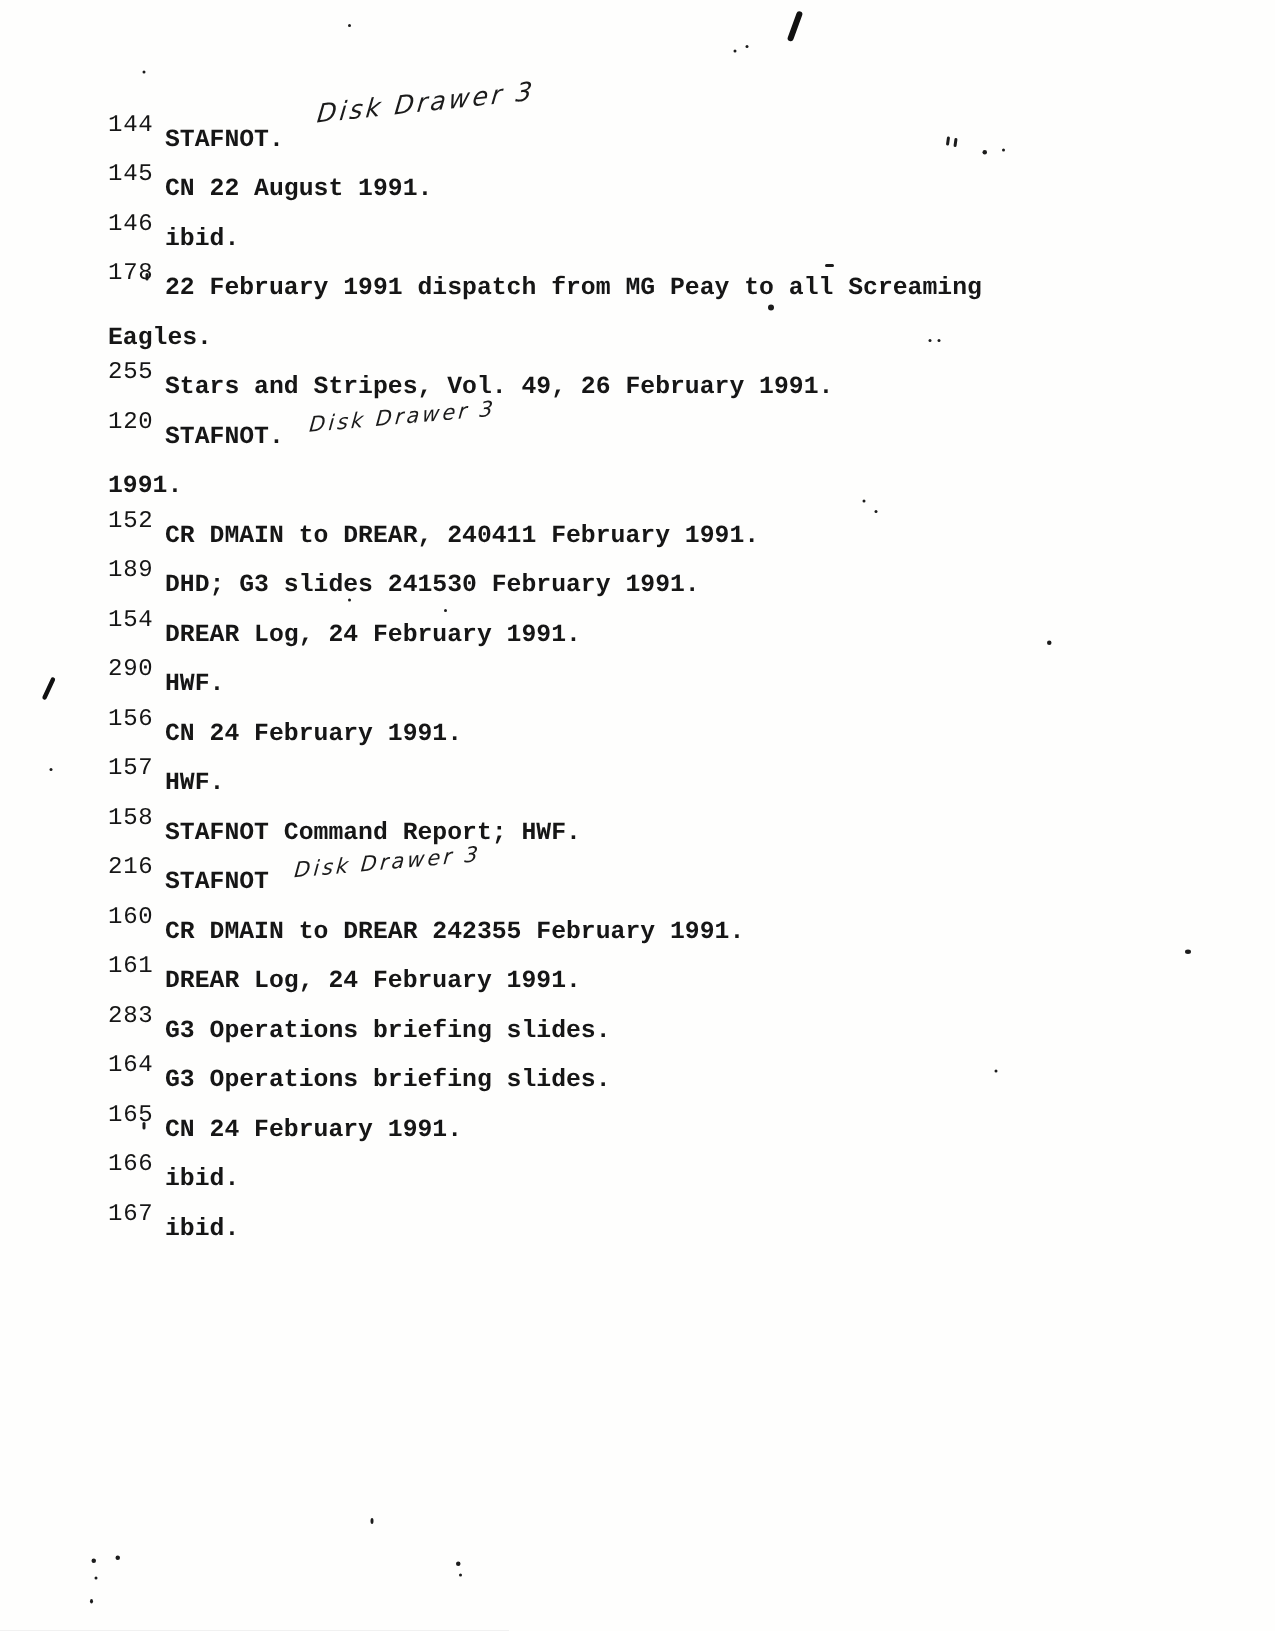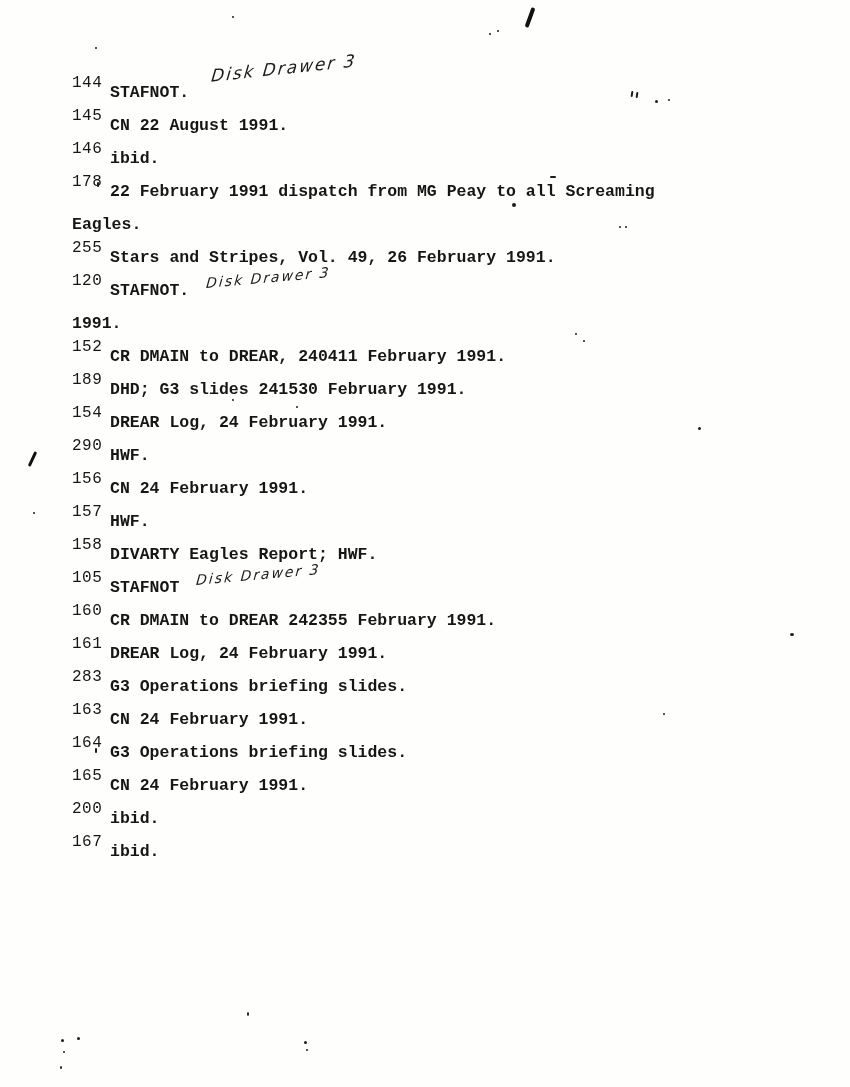--- a/index.html
+++ b/index.html
@@ -88,37 +88,36 @@
     <div class="fn-line"><span class="fn-num">189</span><span>DHD; G3 slides 241530 February 1991.</span></div>
 
     <div class="fn-line"><span class="fn-num">154</span><span>DREAR Log, 24 February 1991.</span></div>
 
     <div class="fn-line"><span class="fn-num">290</span><span>HWF.</span></div>
 
     <div class="fn-line"><span class="fn-num">156</span><span>CN 24 February 1991.</span></div>
 
     <div class="fn-line"><span class="fn-num">157</span><span>HWF.</span></div>
 
-    <div class="fn-line"><span class="fn-num">158</span><span>DIVARTY Eagles Report; HWF.</span></div>
+    <div class="fn-line"><span class="fn-num">158</span><span>STAFNOT Command Report; HWF.</span></div>
 
-    <div class="fn-line"><span class="fn-num">105</span><span>STAFNOT</span><span class="hw">Disk Drawer 3</span></div>
+    <div class="fn-line"><span class="fn-num">216</span><span>STAFNOT</span><span class="hw">Disk Drawer 3</span></div>
 
     <div class="fn-line"><span class="fn-num">160</span><span>CR DMAIN to DREAR 242355 February 1991.</span></div>
 
     <div class="fn-line"><span class="fn-num">161</span><span>DREAR Log, 24 February 1991.</span></div>
 
     <div class="fn-line"><span class="fn-num">283</span><span>G3 Operations briefing slides.</span></div>
 
-    <div class="fn-line"><span class="fn-num">163</span><span>CN 24 February 1991.</span></div>
 
     <div class="fn-line"><span class="fn-num">164</span><span>G3 Operations briefing slides.</span></div>
 
     <div class="fn-line"><span class="fn-num">165</span><span>CN 24 February 1991.</span></div>
 
-    <div class="fn-line"><span class="fn-num">200</span><span>ibid.</span></div>
+    <div class="fn-line"><span class="fn-num">166</span><span>ibid.</span></div>
 
     <div class="fn-line"><span class="fn-num">167</span><span>ibid.</span></div>
 
   </div>
 
   <div class="stroke" style="left:528px; top:7px; width:4px; height:21px; transform:rotate(20deg);"></div>
   <div class="stroke" style="left:31px; top:451px; width:3px; height:16px; transform:rotate(25deg);"></div>
 
   <div class="speck" style="left:232px; top:16px; width:2px; height:2px;"></div>
   <div class="speck" style="left:489px; top:33px; width:2px; height:2px;"></div>

